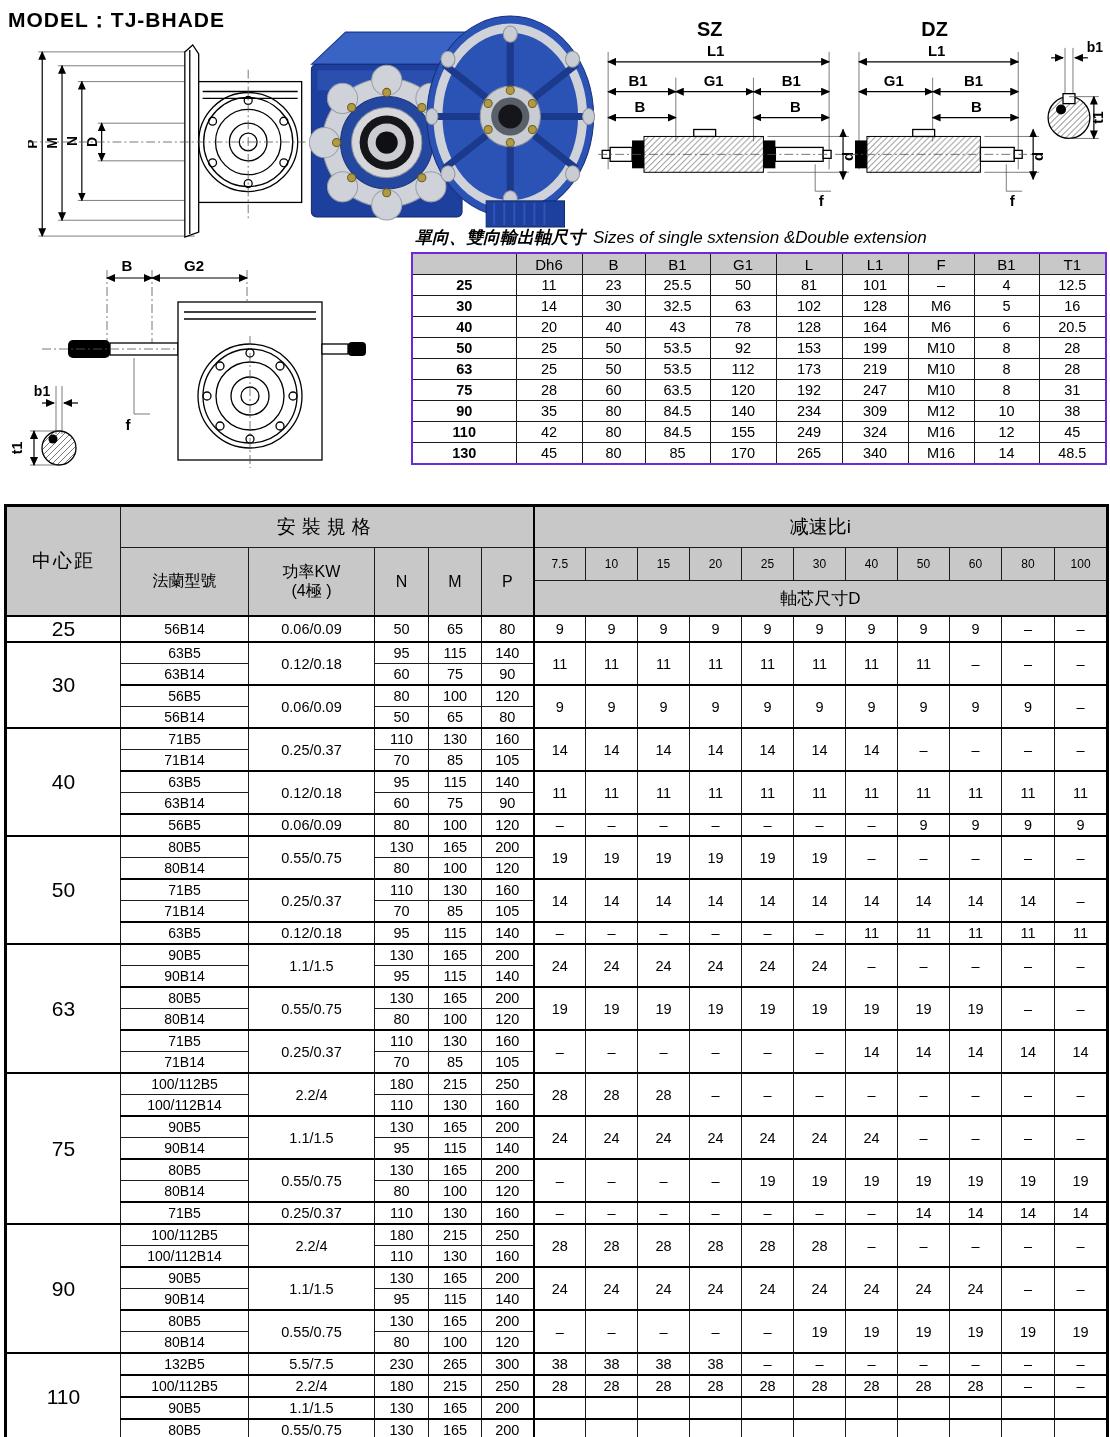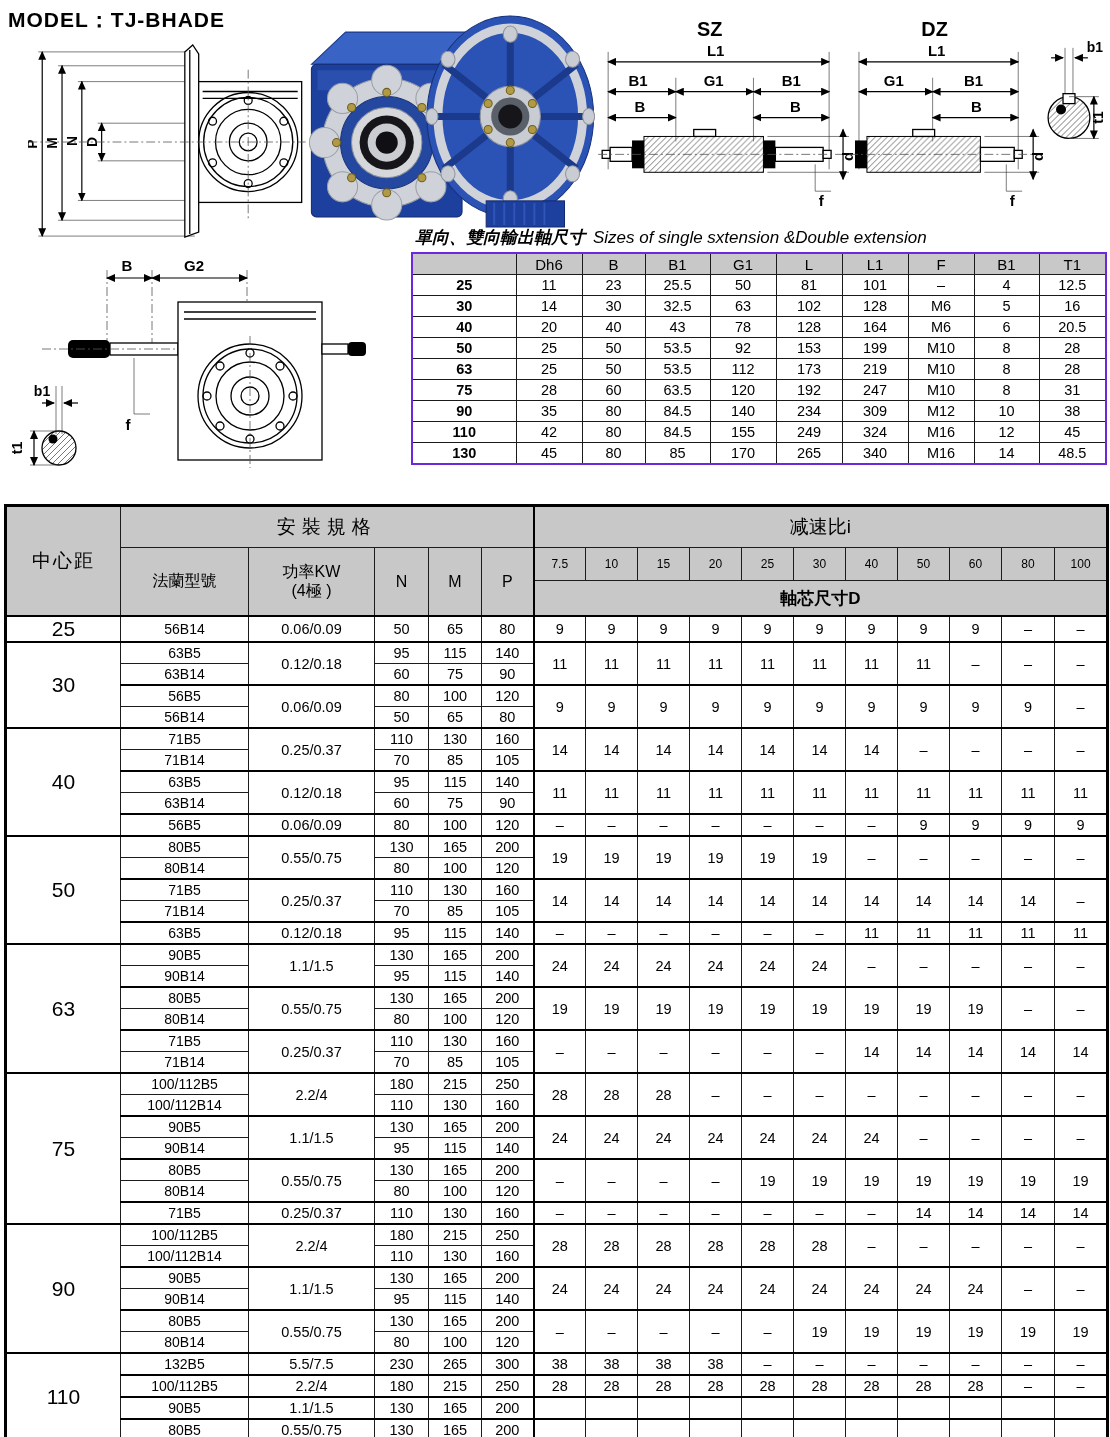--- a/index.html
+++ b/index.html
@@ -29,21 +29,21 @@
   .mount-title .zh { font-size:19px; letter-spacing:1px; }
   .mount-title .en { font-size:16px; }
 
   table.mount { position:absolute; left:4px; top:504px; width:1102px; border:3px solid #000; }
   .mount th, .mount td { border:1px solid #1c1c1c; }
   .mount thead th { background:#c8c8c8; font-weight:normal; }
   .mount .hrow1 th { height:40px; font-size:19px; }
   .mount .hrow1 th.grp-head { letter-spacing:6px; }
   .mount .hrow2 th { height:32px; font-size:16px; }
   .mount .hrow2 th.ratio-h { font-size:12px; }
-  .mount .hrow3 th { height:34px; font-size:17px;font-weight:bold; }
+  .mount .hrow3 th { height:34px; font-size:17px; }
   .mount .center-head { font-size:19px; letter-spacing:2px; }
   .mount .power-head div { line-height:1.15; }
   .mount tbody td { height:20px; font-size:14.5px; }
   .mount td.center-cell { font-size:21px; }
   .mount td.flange-cell { font-size:14px;text-align:center; }
   .mount tr.sec-start > td { border-top:2.5px solid #000; }
   .mount tr.grp-start > td { border-top:2px solid #000; }
   .mount .first-d { border-left:2px solid #000; }
 
   svg text { font-family:"Liberation Sans", sans-serif; fill:#000; }

